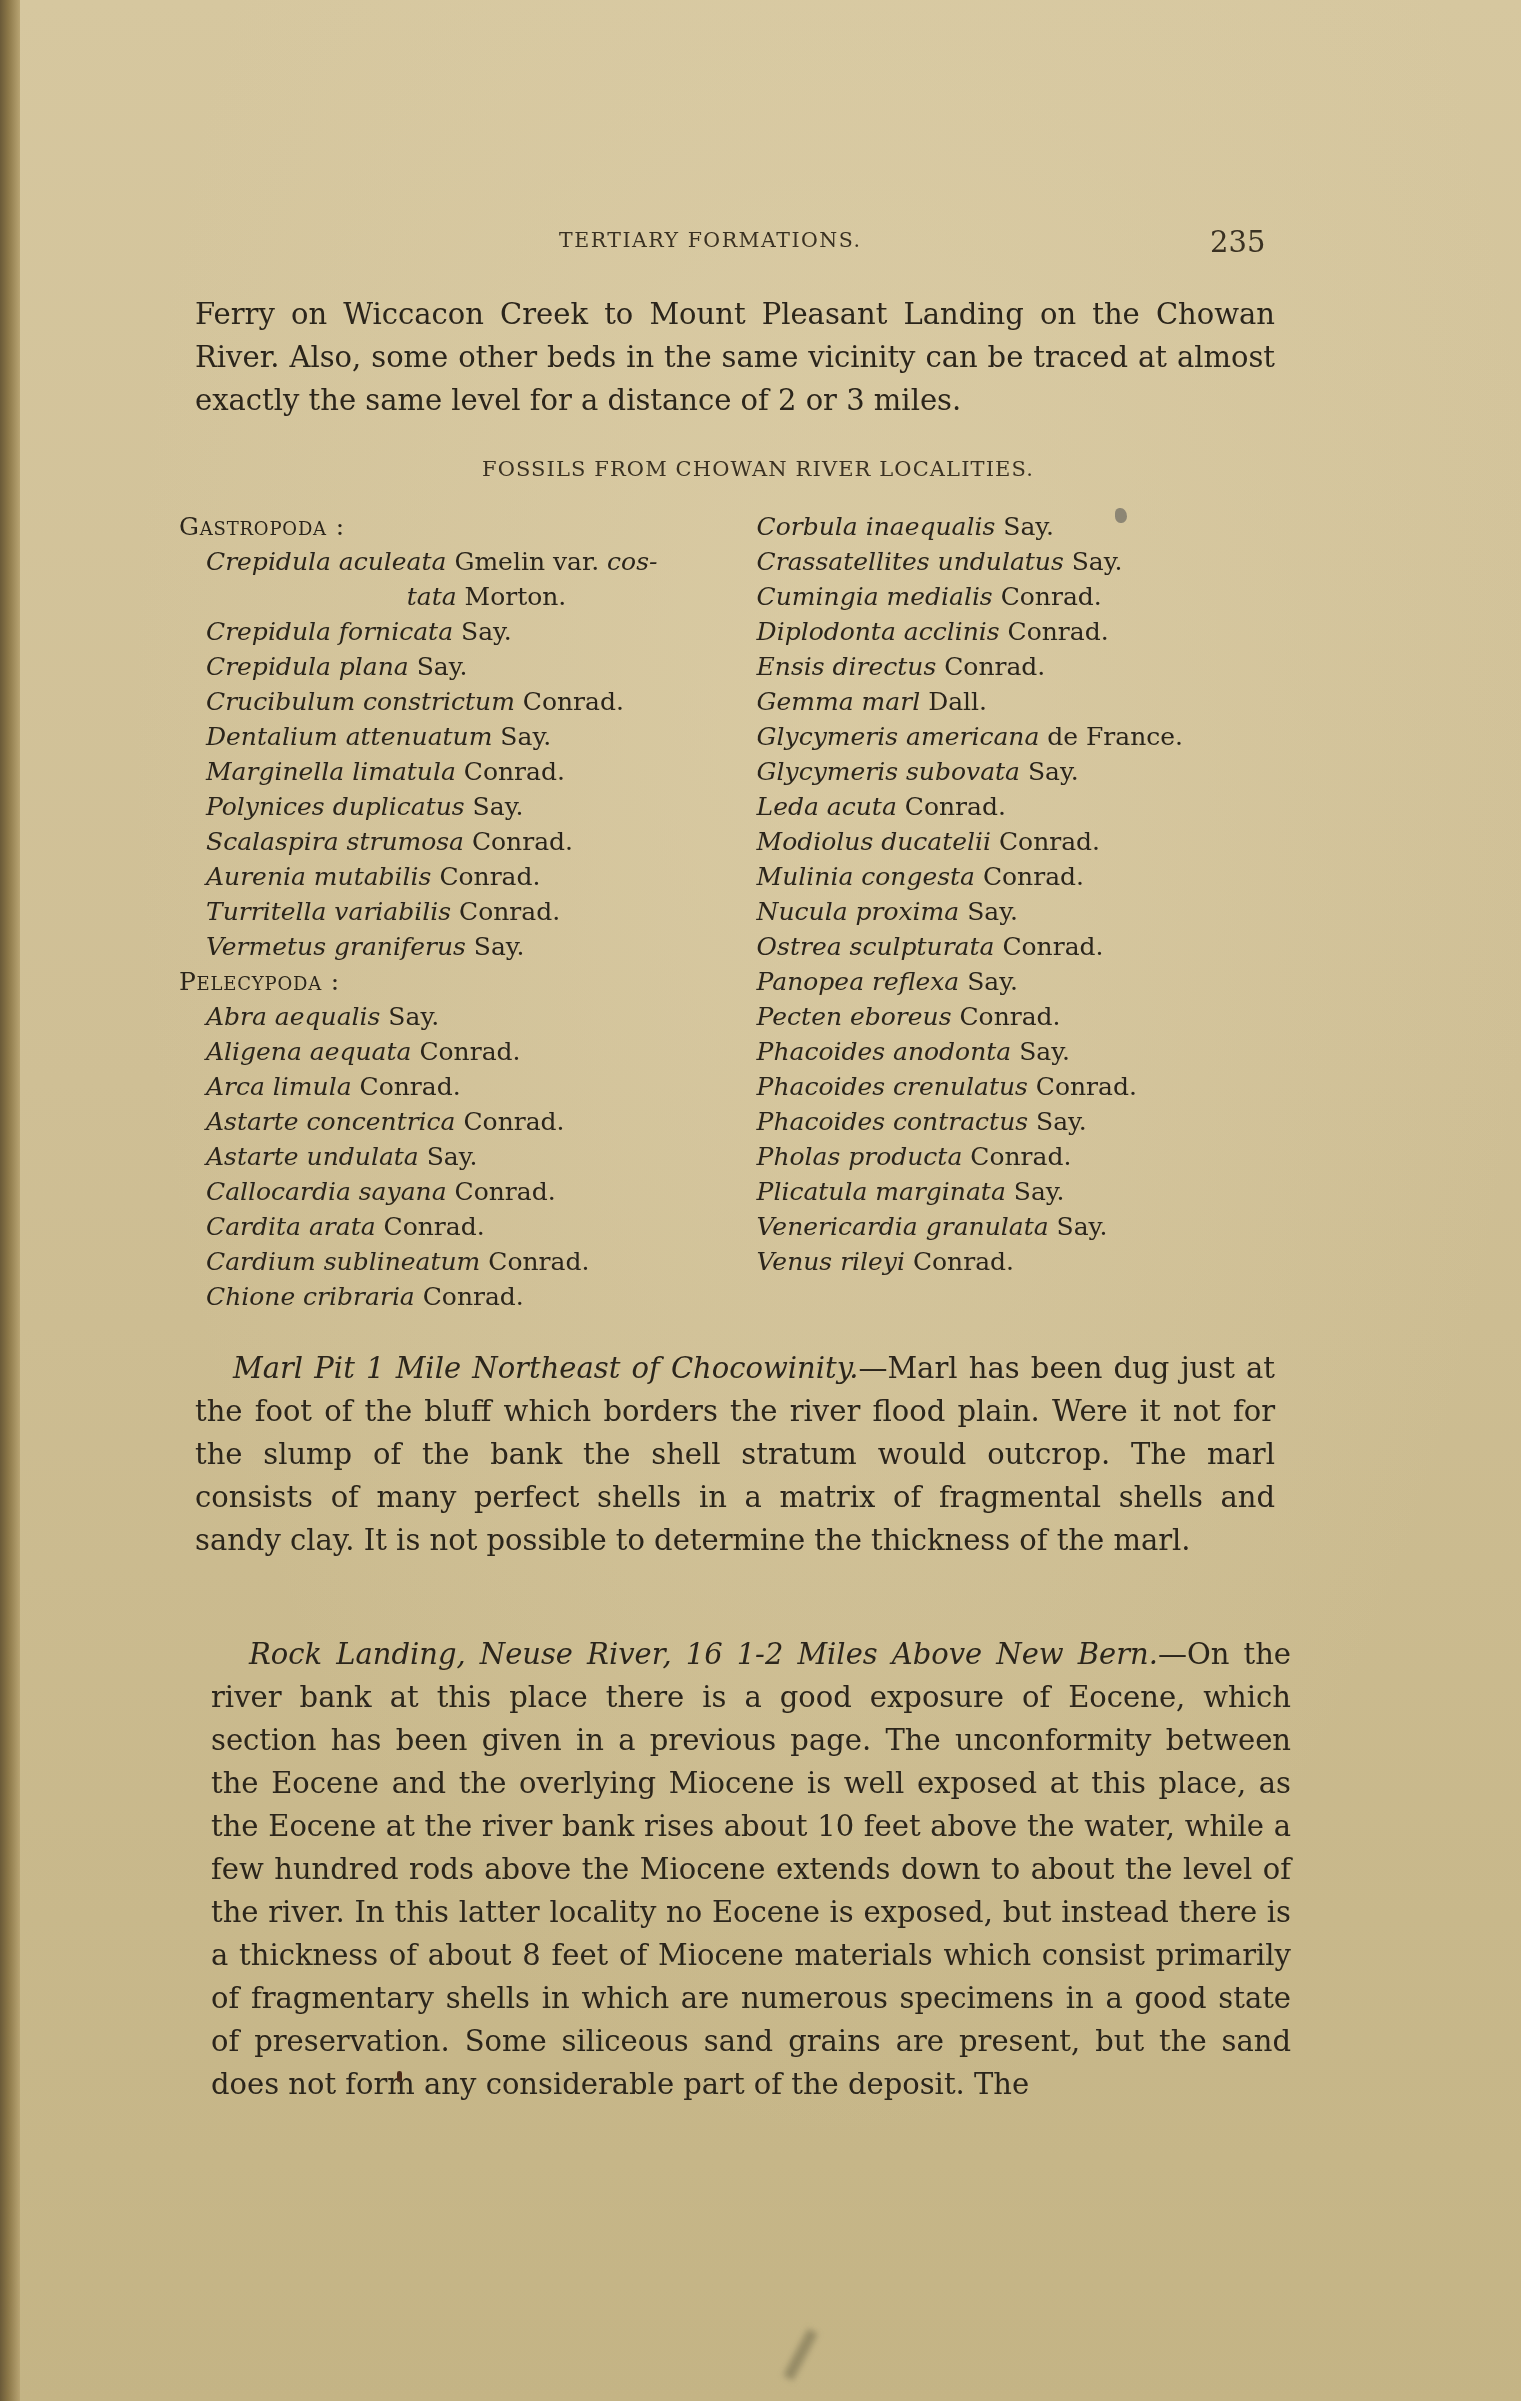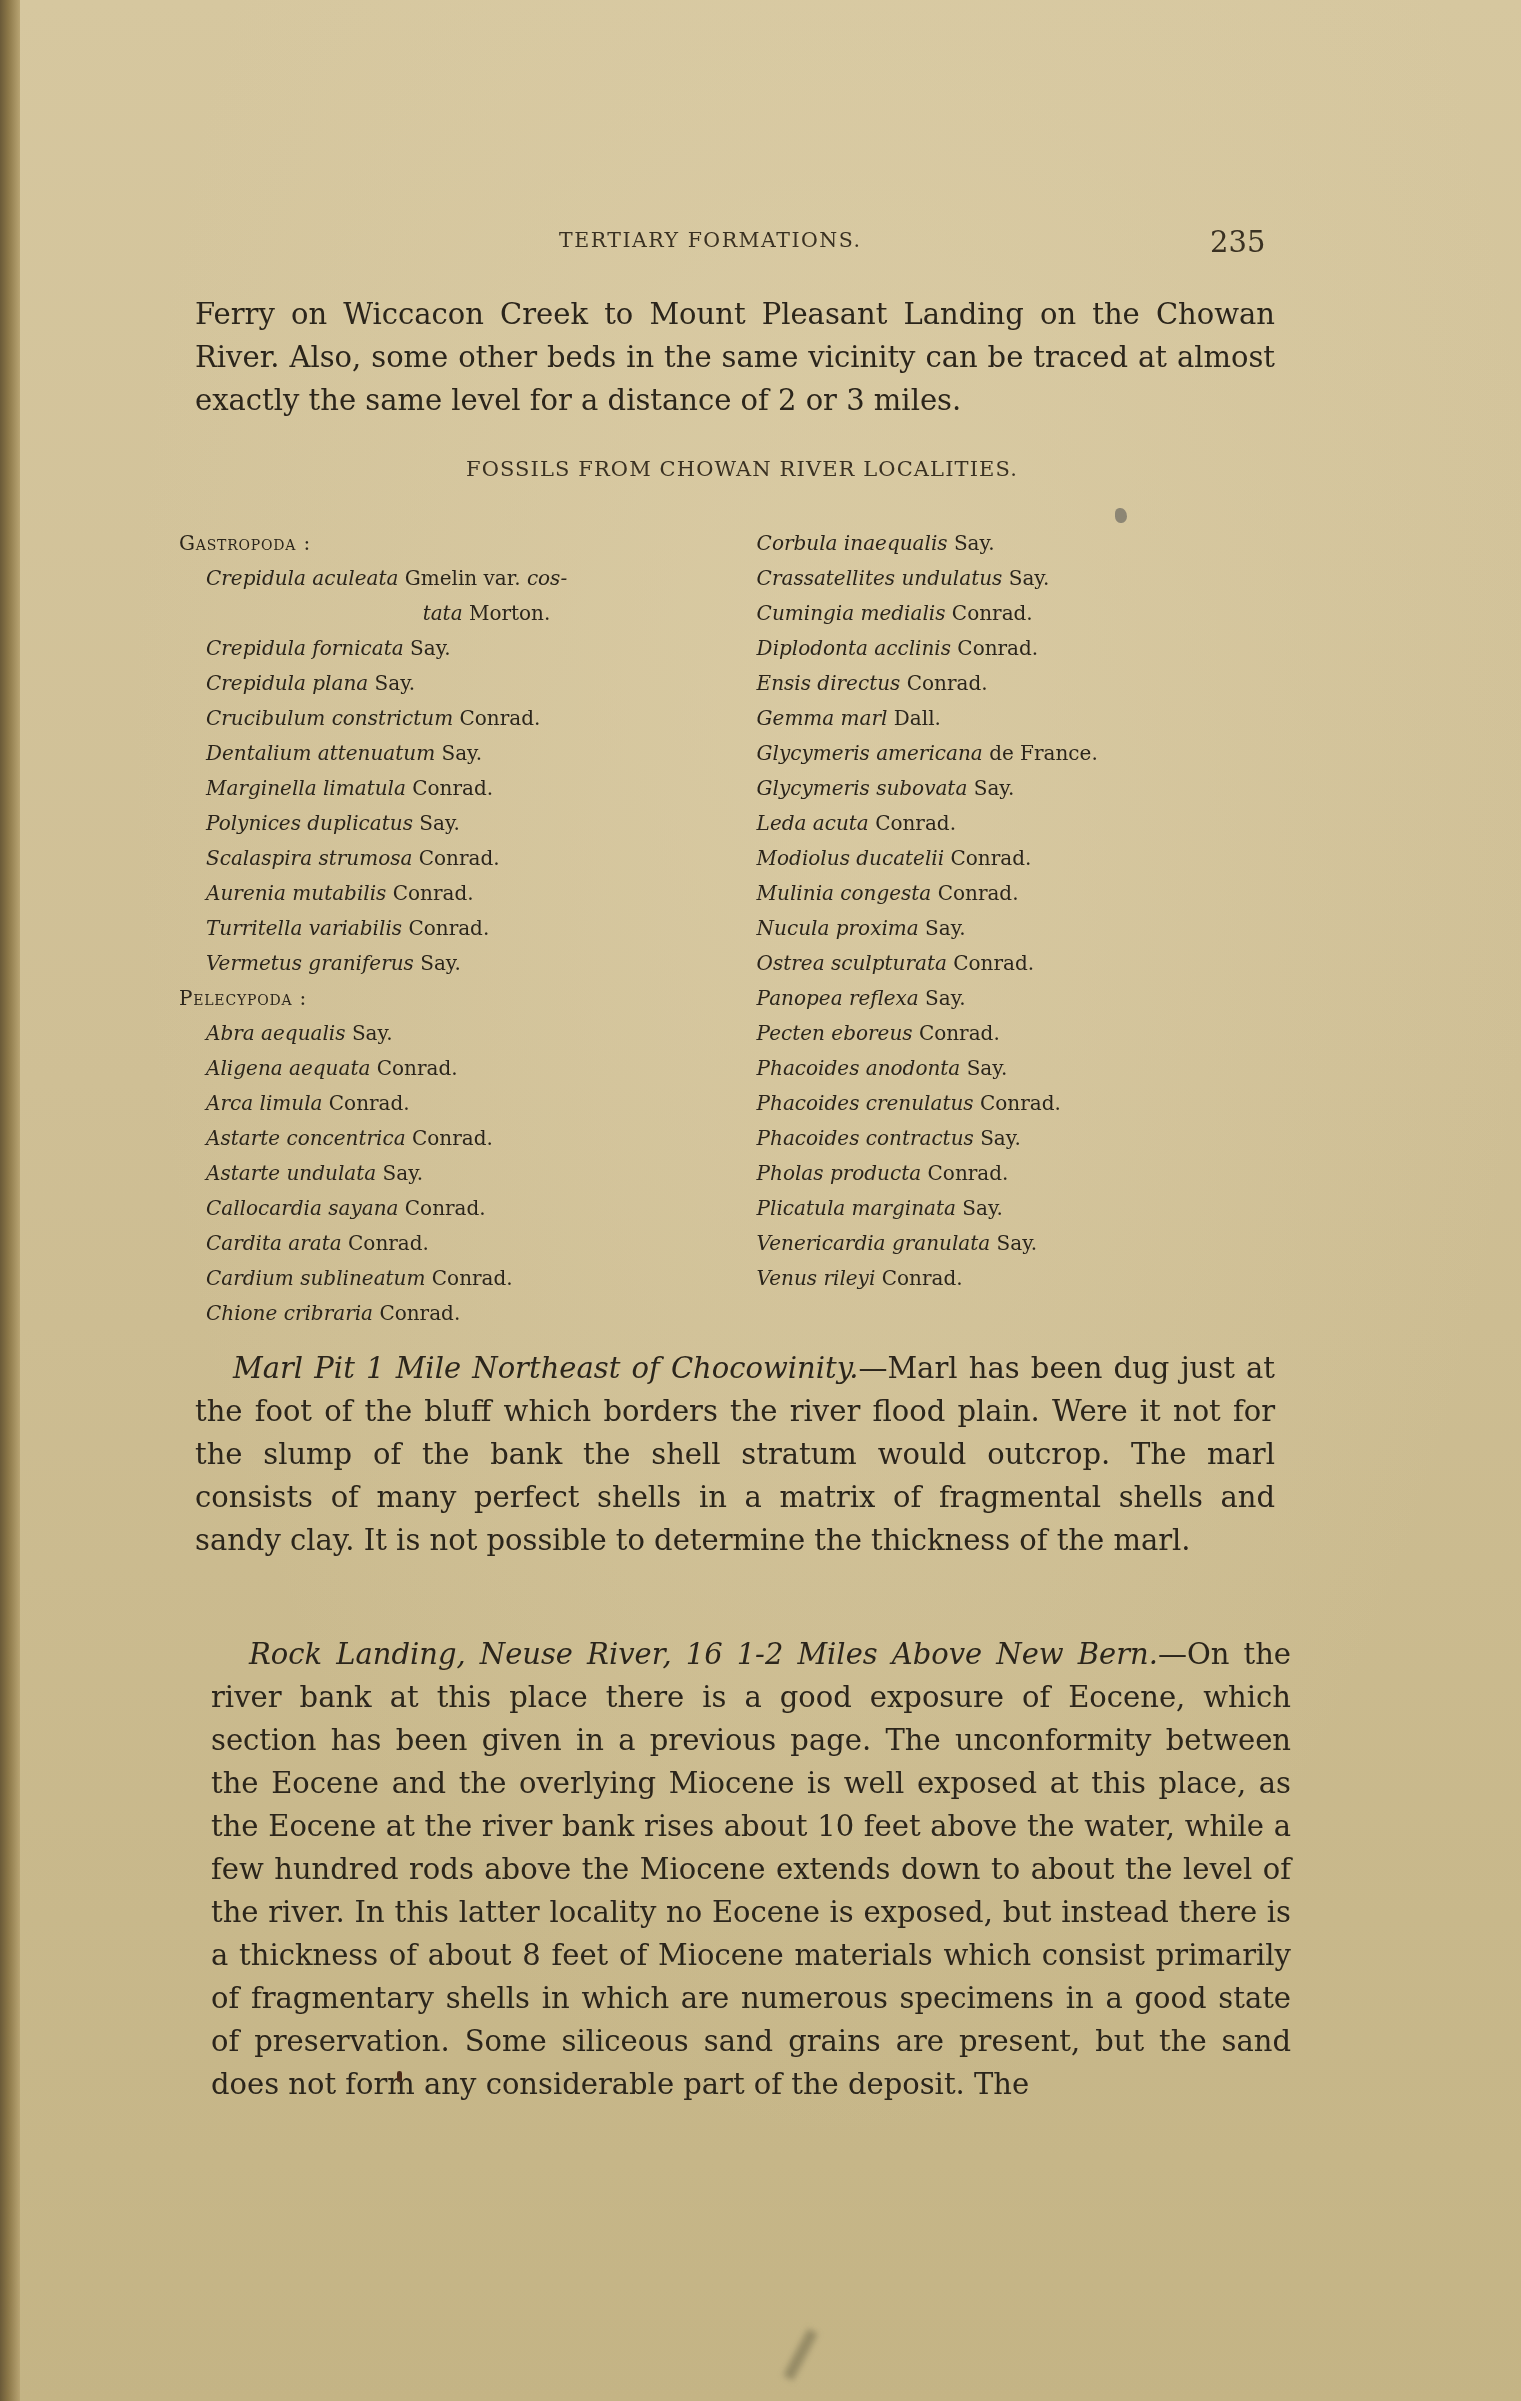--- a/index.html
+++ b/index.html
@@ -30,24 +30,24 @@
     position: absolute; left: 1210px; top: -3px;
     font-size: 29px; color: #3a3122;
   }
   .para {
     position: absolute; left: 195px; width: 1080px;
     font-size: 29px; line-height: 43px; text-align: justify; color: #2b251b;
   }
   .para.indent { text-indent: 38px; }
   .para i, .lead { font-style: italic; }
   .section-title {
-    position: absolute; top: 457px; left: 0; width: 1484px; text-align: center;
+    position: absolute; top: 457px; left: 16px; width: 1484px; text-align: center;
     font-size: 21px; letter-spacing: 1.1px; color: #3a3122;
   }
-  .col { position: absolute; top: 526px; font-size: 20px; line-height: 35px; color: #2b251b; }
+  .col { position: absolute; top: 509px; font-size: 25px; line-height: 35px; color: #2b251b; }
   .col.left { left: 179px; width: 548px; }
   .col.right { left: 749px; width: 563px; }
   .group-head { font-variant: small-caps; letter-spacing: 0.8px; }
   .entry { padding-left: 27px; }
   .entry .wrap { padding-left: 40px; display: block; text-align: center; }
   .sp { font-style: italic; }
   .right .entry { padding-left: 7.6px; }
   .smudge {
     position: absolute; width: 10.7px; height: 53px; background: rgba(60,60,40,0.35);
     transform: rotate(28deg); filter: blur(3px);

